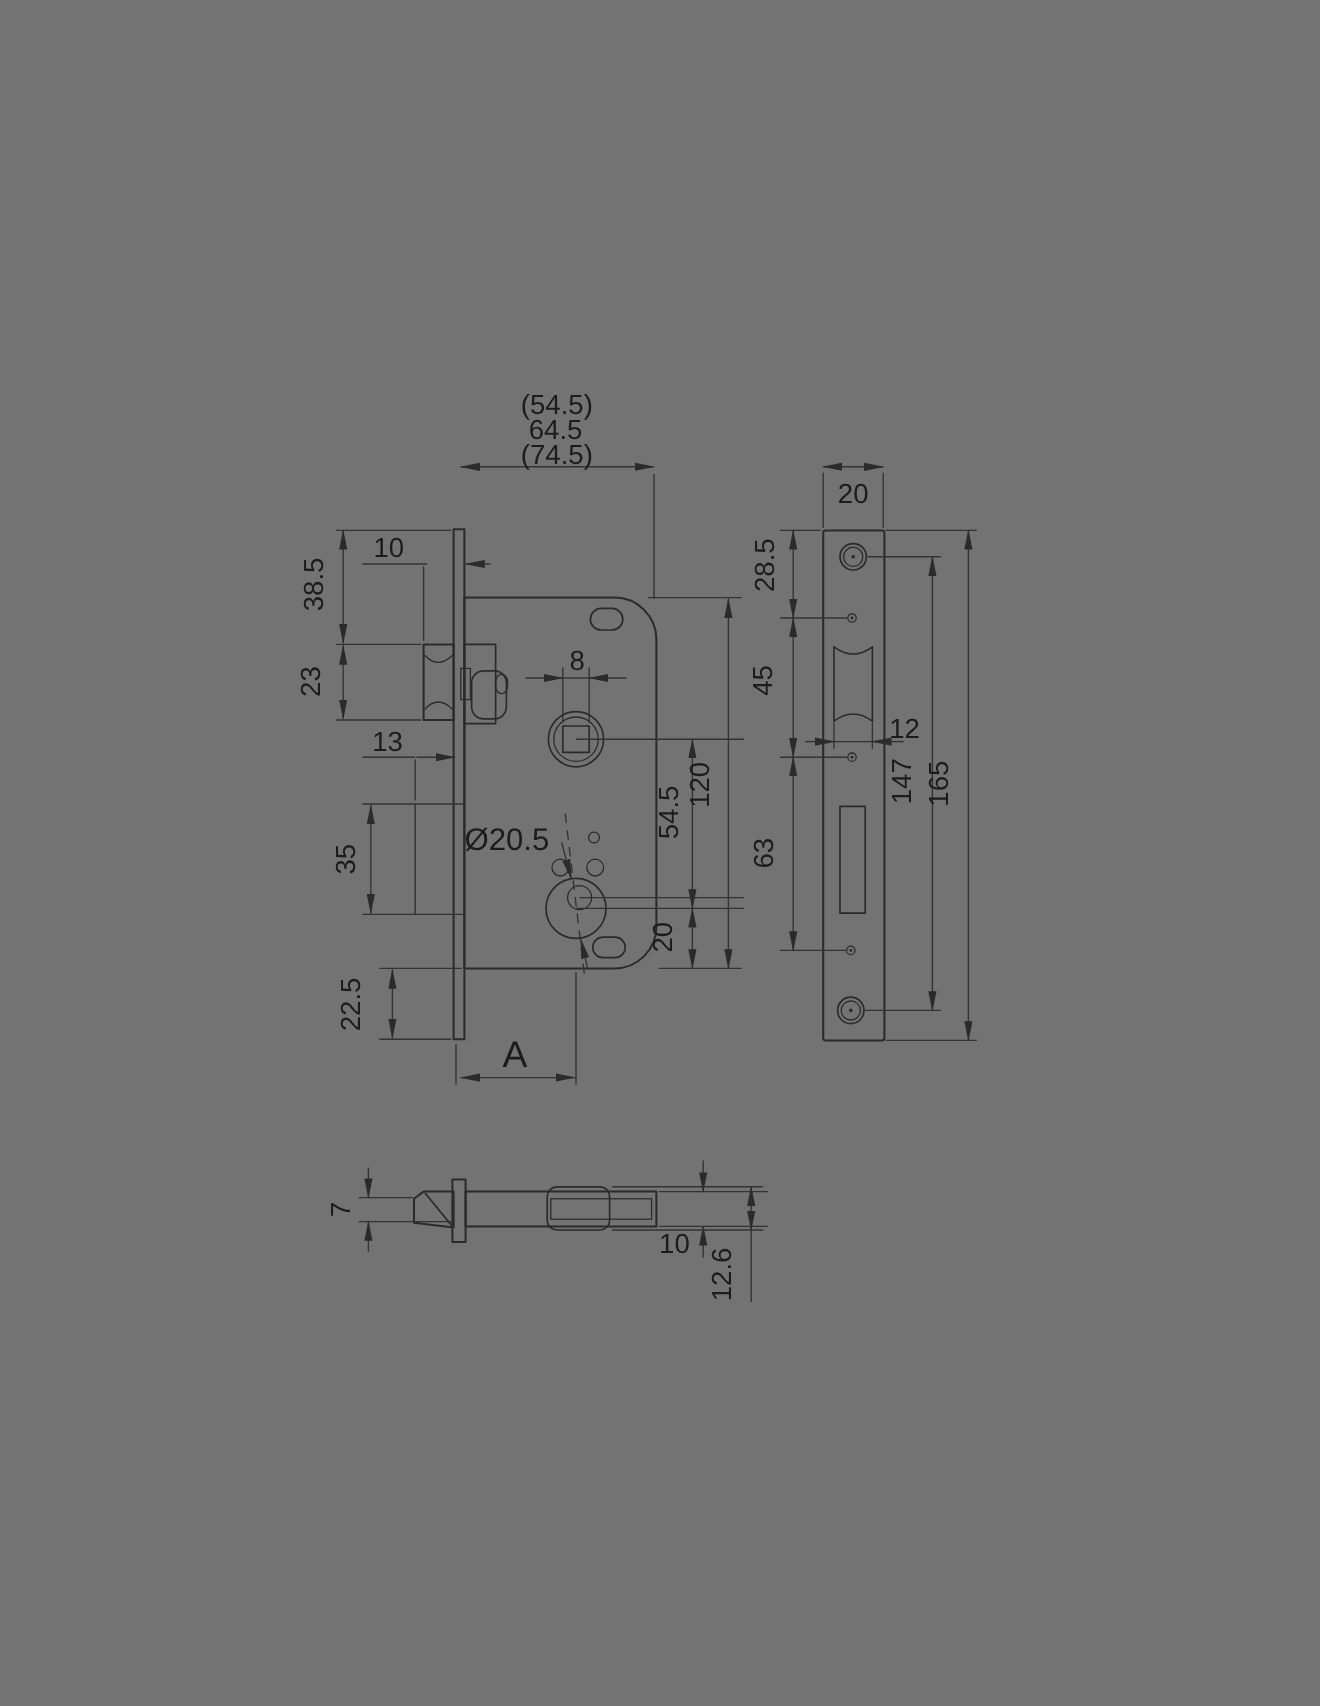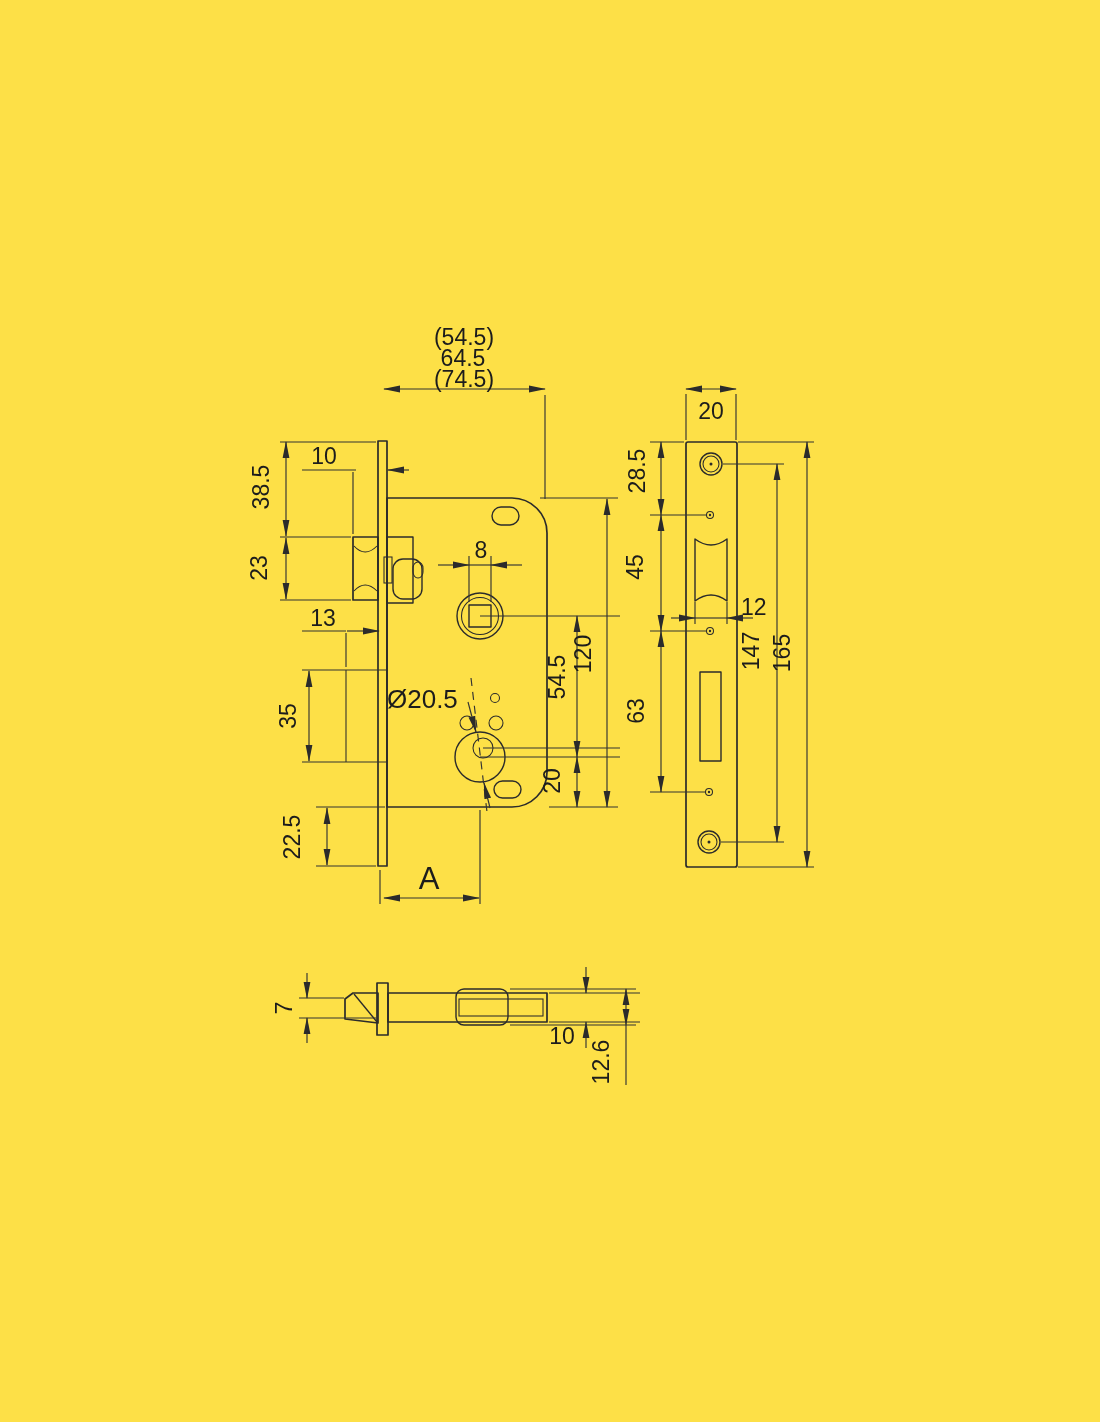--- a/index.html
+++ b/index.html
@@ -1,16 +1,16 @@
 <!DOCTYPE html>
 <html><head>
 <meta charset="utf-8">
 <style>
   html,body{margin:0;padding:0;background:#ffffff;}
-  .stage{width:1100px;height:1422px;background:#fde047;position:relative;margin:0 auto;}
+  .stage{width:1100px;height:1422px;background:#737373;position:relative;margin:0 auto;}
   svg{display:block;}
   .ol{fill:none;stroke:#2b2b2b;stroke-width:1.7;stroke-linejoin:round;stroke-linecap:butt;}
   .ol2{fill:none;stroke:#2b2b2b;stroke-width:1.4;stroke-linejoin:round;}
   .thin{fill:none;stroke:#2b2b2b;stroke-width:1.05;}
   .dl{fill:none;stroke:#333333;stroke-width:1.15;}
   .dsh{fill:none;stroke:#333333;stroke-width:1.15;stroke-dasharray:8 6;}
   .dot{fill:#2b2b2b;stroke:none;}
   text{font-family:"Liberation Sans", sans-serif;font-size:23px;fill:#1c1c1c;}
   .mid{text-anchor:middle;}
   .sta{text-anchor:start;}

